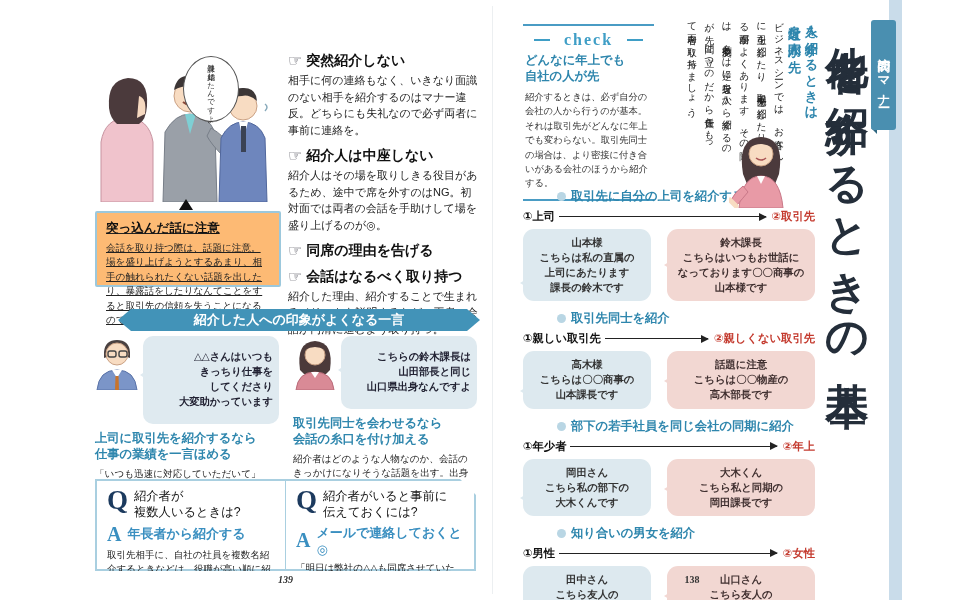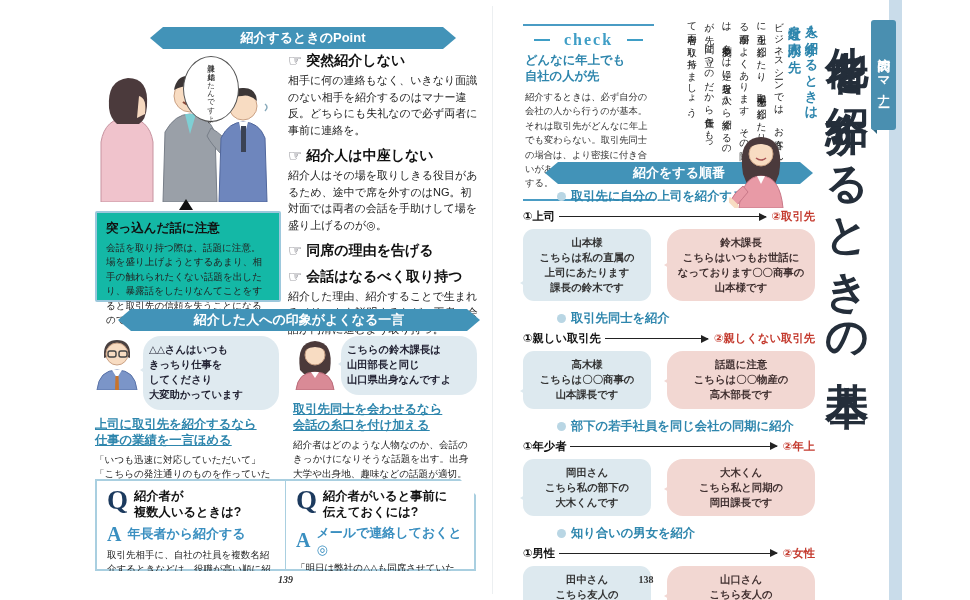--- a/index.html
+++ b/index.html
@@ -19,44 +19,44 @@
   .hand{font-size:16px;color:#4a4a55;line-height:1;}
   .point-body{font-size:11px;line-height:1.52;margin-top:2px;color:#222;}
 
   .illu{left:95px;top:56px;width:182px;height:146px;}
   .speech{left:88px;top:0px;width:54px;height:64px;background:#fff;border:1.5px solid #555;
           border-radius:50%;display:flex;align-items:center;justify-content:center;
           writing-mode:vertical-rl;font-size:7.5px;line-height:1.25;color:#333;text-align:center;}
 
   .tri-up{width:0;height:0;border-left:7px solid transparent;border-right:7px solid transparent;
           border-bottom:11px solid #111;left:179px;top:199px;}
-  .note{left:95px;top:211px;width:186px;height:91px;background:#14b8a6;border:2px solid #9cc8dc;
-        border-radius:2px;padding:7px 9px;box-sizing:border-box;}
+  .note{left:95px;top:211px;width:186px;height:76px;background:#fdba74;border:2px solid #9cc8dc;
+        border-radius:2px;padding:7px 9px;box-sizing:border-box;text-decoration:underline;}
   .note-title{font-size:12.5px;font-weight:bold;color:#111;margin-bottom:4px;}
   .note-body{font-size:9.6px;line-height:1.5;color:#222;}
 
   .tips{left:95px;top:336px;width:382px;display:flex;gap:14px;}
   .tip{width:184px;}
   .tip-top{display:flex;gap:4px;align-items:flex-start;}
-  .bubble-sm{background:#dfeaf0;border-radius:18px;padding:7px 6px;font-size:10.3px;font-weight:bold;
-             color:#223;text-align:left;line-height:1.45;position:relative;flex:1;}
+  .bubble-sm{background:#dfeaf0;border-radius:10px;padding:14px 6px;font-size:10.3px;font-weight:bold;
+             color:#223;text-align:right;line-height:1.45;position:relative;flex:1;}
   .bubble-sm::before{content:"";position:absolute;left:-9px;top:38%;border:6px solid transparent;
              border-right:9px solid #dfeaf0;}
-  .tip-head{color:#2e86ad;font-weight:bold;font-size:12.3px;line-height:1.3;margin:7px 0 4px;text-decoration:underline;}
+  .tip-head{color:#2e86ad;font-weight:bold;font-size:12.3px;line-height:1.3;margin:7px 0 4px;}
   .tip-body{font-size:9.6px;line-height:1.5;color:#222;}
 
   .qa{left:95px;top:479px;width:381px;height:92px;background:#fff;border:2px solid #a9cfe0;
       box-sizing:border-box;display:flex;
       clip-path:polygon(0 0,calc(100% - 16px) 0,100% 16px,100% 100%,0 100%);}
   .qa-col{flex:1;padding:7px 10px 6px;box-sizing:border-box;}
   .qa-col + .qa-col{border-left:1.5px solid #a9cfe0;}
   .q-row{display:flex;gap:6px;align-items:flex-start;}
   .q-mark{font-family:"Liberation Serif","DejaVu Serif",serif;font-size:27px;font-weight:bold;
           color:#1c3a5e;line-height:.95;}
-  .q-text{font-size:12.3px;font-weight:bold;color:#111;line-height:1.3;padding-top:1px;}
+  .q-text{font-size:12.3px;font-weight:normal;color:#111;line-height:1.3;padding-top:1px;}
   .a-row{display:flex;gap:6px;align-items:center;margin-top:3px;}
   .a-mark{font-family:"Liberation Serif","DejaVu Serif",serif;font-size:20px;font-weight:bold;color:#3a8fc0;line-height:1;}
   .a-text{font-size:13px;font-weight:bold;color:#3a8fc0;}
   .qa-body{font-size:9.5px;line-height:1.45;margin-top:4px;color:#222;}
 
   .pagenum{font-family:"Liberation Serif","DejaVu Serif",serif;font-size:10px;font-weight:bold;
            color:#333;text-align:center;}
 
   
   .band{left:889px;top:0;width:13px;height:600px;background:#c9dcea;}
@@ -87,35 +87,32 @@
   .g-first{color:#111;}
   .g-second{color:#c43a2e;}
   .arr-line{flex:1;height:0;border-top:1.5px solid #222;position:relative;margin:0 6px 0 4px;}
   .arr-line::after{content:"";position:absolute;right:-1px;top:-4.5px;
             border-left:8px solid #222;border-top:4px solid transparent;border-bottom:4px solid transparent;}
   .g-bubbles{display:flex;gap:16px;}
   .bub{border-radius:11px;padding:6px 5px;font-size:10.4px;font-weight:bold;text-align:center;
        line-height:1.45;position:relative;box-sizing:border-box;}
   .bub-l{background:#dde9ef;color:#333;width:130px;}
   .bub-l::before{content:"";position:absolute;left:-9px;bottom:12px;border:6px solid transparent;border-right:10px solid #dde9ef;}
-  .bub-r{background:#f2d7d2;color:#403030;width:150px;border-radius:16px;}
+  .bub-r{background:#f2d7d2;color:#403030;width:150px;}
   .bub-r::before{content:"";position:absolute;left:-9px;top:42%;border:6px solid transparent;border-right:10px solid #f2d7d2;}
 
   .center-fold{left:492px;top:6px;width:1px;height:588px;background:#eceff1;}
   .woman-junban{left:729px;top:130px;width:64px;height:78px;z-index:2;}
 </style>
 </head>
 <body>
 
 <div class="stage">
   <div class="abs center-fold"></div>
 
-  <div class="abs ribbon" style="left:150px;top:27px;width:306px;">
-    <span>紹介するときのPoint</span>
-  </div>
 
   <div class="abs illu">
     <svg width="182" height="146" viewBox="0 0 182 146">
 
       <path d="M6,146 L6,86 Q10,62 32,62 Q54,62 58,86 L58,146 Z" fill="#f0c3cc" stroke="#c793a0" stroke-width="1"></path>
       <path d="M14,52 Q12,24 33,22 Q54,22 52,50 Q51,64 44,68 L22,68 Q15,62 14,52 Z" fill="#4b3a3c"></path>
       <path d="M44,40 Q52,42 50,58 L42,62 Z" fill="#f6d9c0"></path>
 
       <circle cx="95" cy="40" r="16" fill="#f8dcc2" stroke="#caa184" stroke-width="1"></circle>
       <path d="M79,34 Q82,18 96,20 Q110,20 111,34 Q103,28 95,30 Q86,30 79,34 Z" fill="#3c3636"></path>
@@ -259,23 +256,20 @@
     <div class="check-label">
       <span class="dash"></span>
       <span>check</span>
       <span class="dash"></span>
     </div>
     <div class="check-head ml">どんなに年上でも
 自社の人が先</div>
     <div class="check-body">紹介するときは、必ず自分の会社の人から行うのが基本。それは取引先がどんなに年上でも変わらない。取引先同士の場合は、より密接に付き合いがある会社のほうから紹介する。</div>
   </div>
 
-  <div class="abs ribbon" style="left:545px;top:162px;width:268px;z-index:1;">
-    <span>紹介をする順番</span>
-  </div>
   <svg class="abs woman-junban" viewBox="0 0 64 78">
     <path d="M14,44 Q8,8 32,7 Q56,8 50,44 L46,54 L18,54 Z" fill="#4b3a3c"></path>
     <circle cx="32" cy="24" r="12" fill="#f8dcc2" stroke="#caa184" stroke-width="1"></circle>
     <path d="M20,18 Q32,10 44,18 L44,14 Q32,6 20,14 Z" fill="#4b3a3c"></path>
     <path d="M27,28 q5,4 10,0" stroke="#a55" stroke-width="1.6" fill="none"></path>
     <path d="M10,78 Q13,46 32,46 Q51,46 54,78 Z" fill="#e89aa6" stroke="#c87888" stroke-width="1"></path>
     <path d="M28,46 L32,54 L36,46 Z" fill="#fff"></path>
     <path d="M14,56 Q6,62 2,70 L8,75 Q14,68 19,62 Z" fill="#e89aa6" stroke="#c87888" stroke-width="1"></path>
     <path d="M1,70 l6,6" stroke="#f8dcc2" stroke-width="5" stroke-linecap="round"></path>
   </svg>
@@ -359,14 +353,14 @@
 こちら友人の
 山口さんです</div>
         <div class="bub bub-r ml">山口さん
 こちら友人の
 田中さんです</div>
       </div>
     </div>
 
   </div>
 
-  <div class="abs pagenum" style="left:502px;top:574px;width:288px;">138</div>
+  <div class="abs pagenum" style="left:548px;top:574px;width:288px;">138</div>
 </div>
 
 </body></html>

